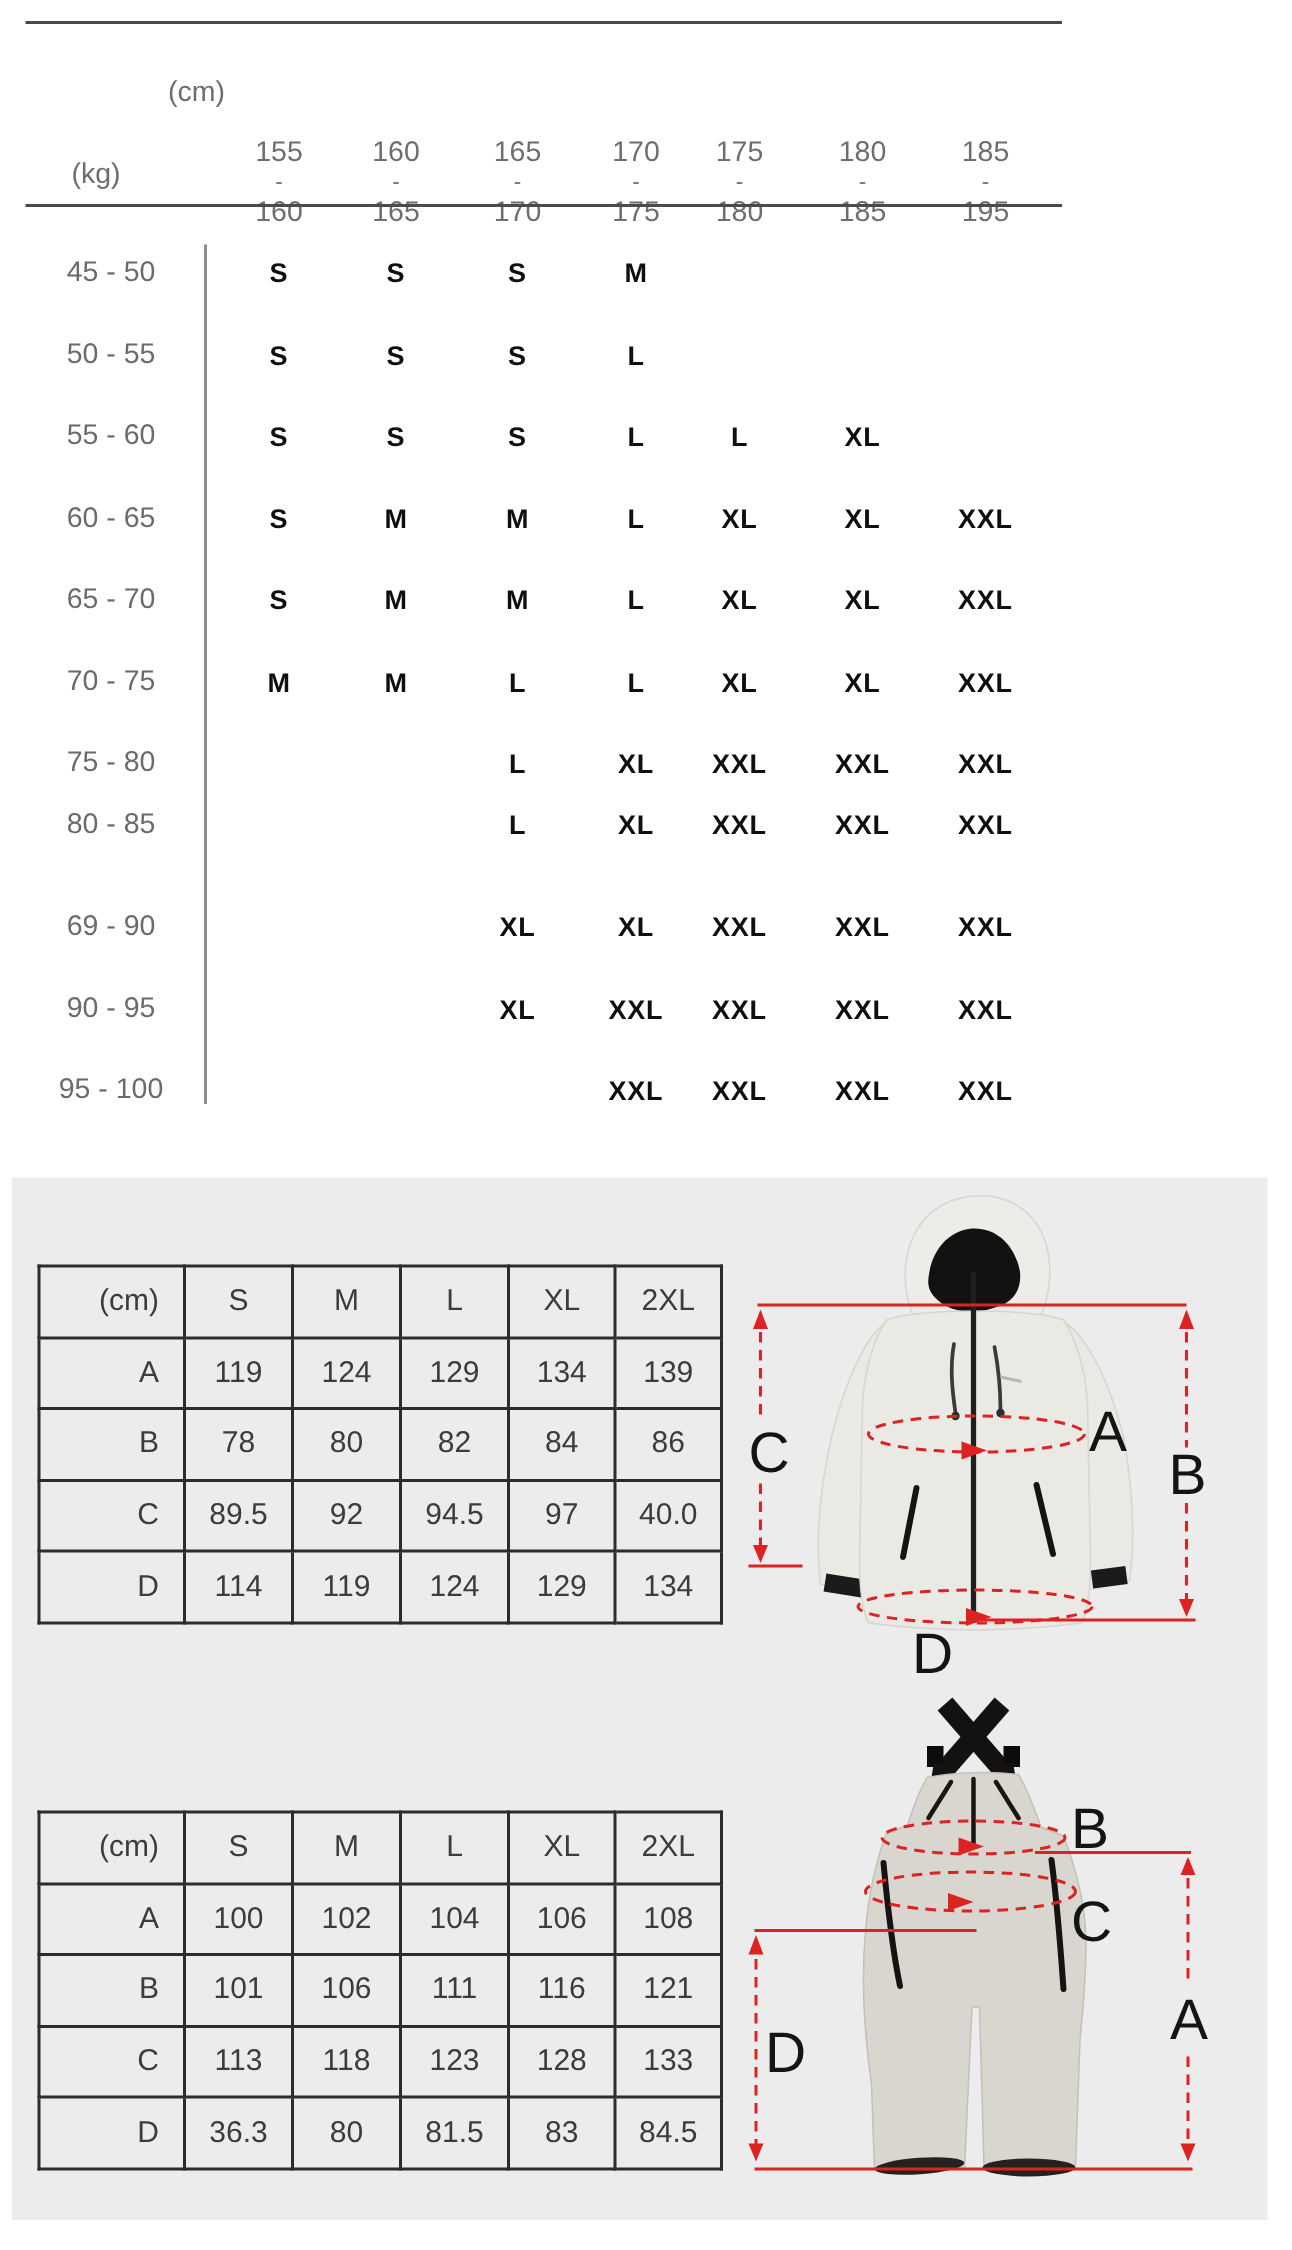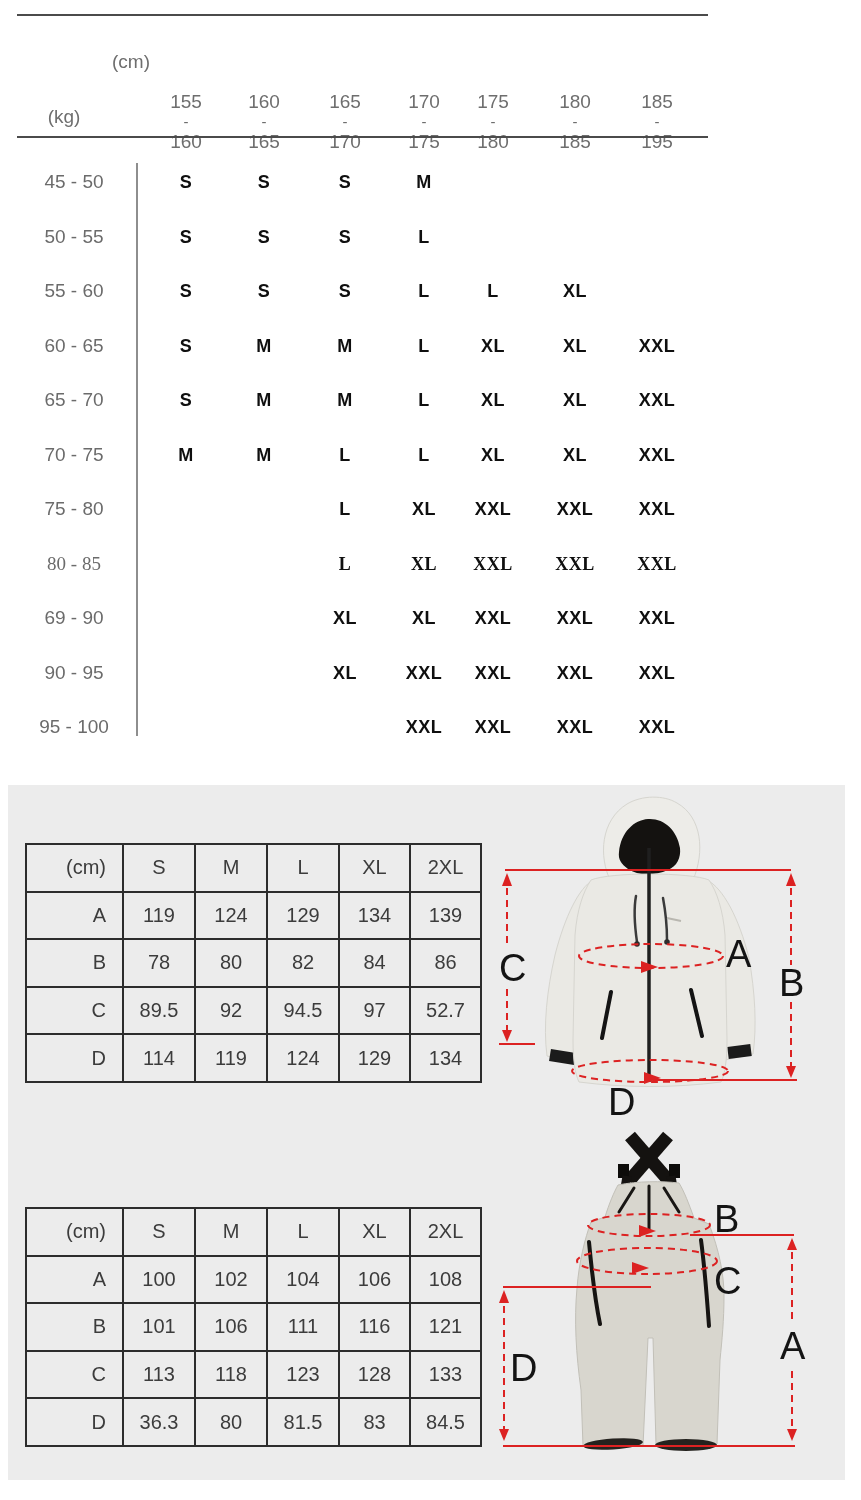--- a/index.html
+++ b/index.html
@@ -149,21 +149,21 @@
           <div class="size" style="left: 615px;">XXL</div>
         </div>
         <div class="mrow" style="top: 495px;">
           <div class="wlabel">75 - 80</div>
           <div class="size" style="left: 303px;">L</div>
           <div class="size" style="left: 382px;">XL</div>
           <div class="size" style="left: 451px;">XXL</div>
           <div class="size" style="left: 533px;">XXL</div>
           <div class="size" style="left: 615px;">XXL</div>
         </div>
-        <div class="mrow" style="top: 550px; font-family: Liberation Serif, serif;">
+        <div class="mrow" style="top: 536px;">
           <div class="wlabel">80 - 85</div>
           <div class="size" style="left: 303px;">L</div>
           <div class="size" style="left: 382px;">XL</div>
           <div class="size" style="left: 451px;">XXL</div>
           <div class="size" style="left: 533px;">XXL</div>
           <div class="size" style="left: 615px;">XXL</div>
         </div>
         <div class="mrow" style="top: 604px;">
           <div class="wlabel">69 - 90</div>
           <div class="size" style="left: 303px;">XL</div>
@@ -225,21 +225,21 @@
             <td>82</td>
             <td>84</td>
             <td>86</td>
           </tr>
           <tr>
             <td class="rowlabel">C</td>
             <td>89.5</td>
             <td>92</td>
             <td>94.5</td>
             <td>97</td>
-            <td>52.7</td>
+            <td>40.0</td>
           </tr>
           <tr>
             <td class="rowlabel">D</td>
             <td>114</td>
             <td>119</td>
             <td>124</td>
             <td>129</td>
             <td>134</td>
           </tr>
         </tbody>

